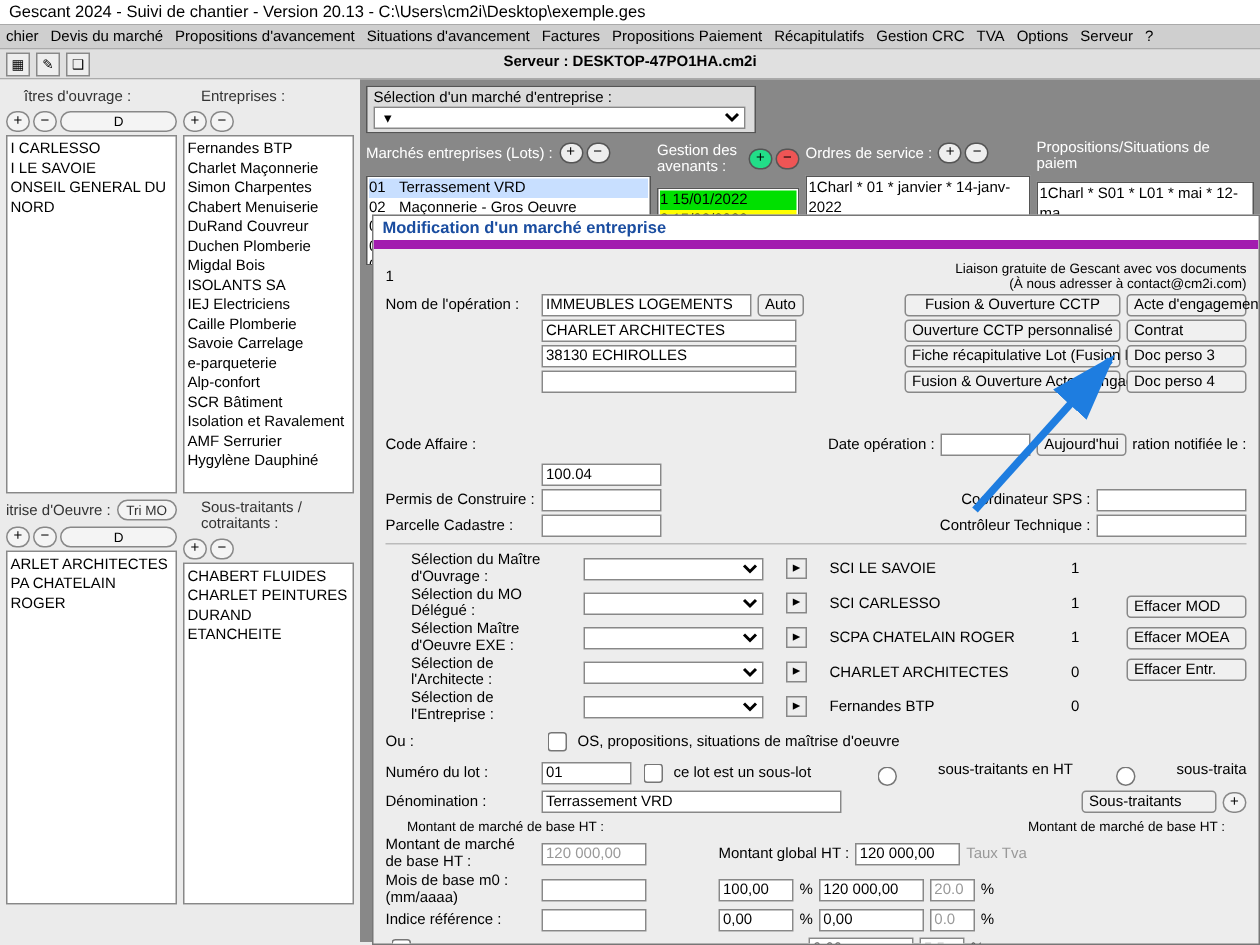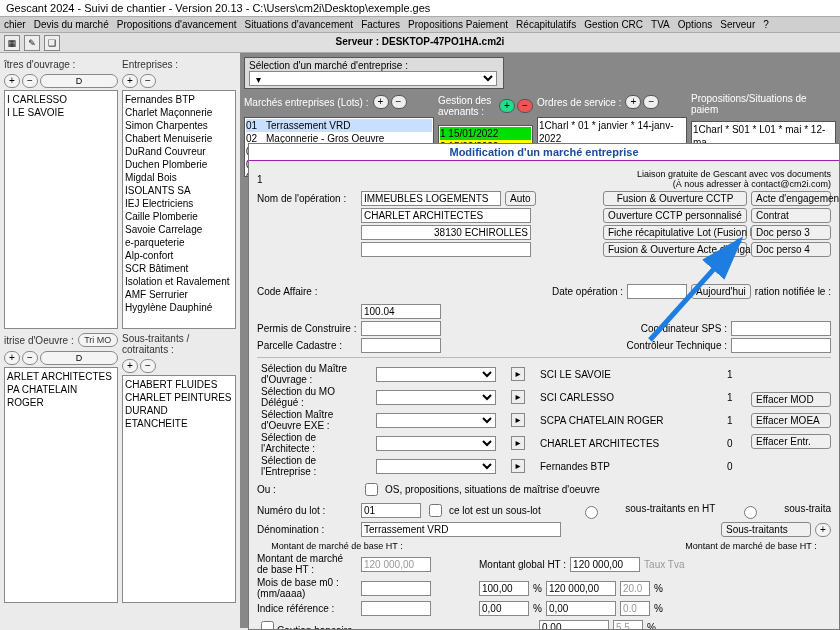--- a/index.html
+++ b/index.html
@@ -69,21 +69,21 @@
     height: 100%;
   }
   .sub-col {
     flex: 1;
     display: flex;
     flex-direction: column;
   }
   .section-label {
     font-size: 10px;
     color: #333;
-    margin: 2px 0;
+    margin: 2px 12px;
   }
   .btn-row {
     display: flex;
     gap: 2px;
     margin: 2px 0;
   }
   .round-btn {
     width: 16px; height: 14px;
     border: 1px solid #888;
     border-radius: 8px;
@@ -175,22 +175,21 @@
     border: 1px solid #777;
     font-size: 10px;
     overflow: hidden;
   }
   .modif-title {
     background:#fff;
     color:#1a4da0;
     font-weight:bold;
     font-size:11px;
     padding:2px 6px;
-    border-bottom:1px solid #a21caf;
-    text-align:center;
+    border-bottom:6px solid #a21caf;
   }
   .modif-body {
     padding: 6px 8px;
   }
   .frow {
     display:flex;
     align-items:center;
     gap:4px;
     margin:2px 0;
   }
@@ -213,21 +212,21 @@
     padding:1px 4px;
     border-radius:3px;
     cursor:pointer;
     white-space:nowrap;
   }
   .btn-wide { width:144px; text-align:center; }
   .dd-row {
     display:flex;
     align-items:center;
     gap:15px;
-    margin:1px 4px;
+    margin:1px 17px;
   }
   .dd-row select { width:120px; height:15px; }
   .dd-row .arrow { width:14px;height:14px;border:1px solid #888;background:#eee;text-align:center;line-height:12px; }
   .dd-name { flex:1; }
   .dd-num { width:12px; }
   .cb { margin-right:3px; }
   .arrow-overlay {
     position:absolute;
     pointer-events:none;
     z-index: 50;
@@ -268,20 +267,21 @@
       <div class="sub-col">
         <div class="section-label">îtres d'ouvrage :</div>
         <div class="btn-row">
           <div class="round-btn">+</div>
           <div class="round-btn">−</div>
           <div class="long-btn">D</div>
         </div>
         <div class="list-box">
           <div>I CARLESSO</div>
           <div>I LE SAVOIE</div>
+          <div>ONSEIL GENERAL DU NORD</div>
         </div>
       </div>
       <div class="sub-col">
         <div class="section-label">Entreprises :</div>
         <div class="btn-row">
           <div class="round-btn">+</div>
           <div class="round-btn">−</div>
         </div>
         <div class="list-box">
           <div>Fernandes BTP</div>
@@ -437,21 +437,21 @@
     </div>
     <div class="frow">
       <span class="flabel"></span>
       <input type="text" style="width: 170px;" value="CHARLET ARCHITECTES">
       <span style="flex:1"></span>
       <span class="btn btn-wide">Ouverture CCTP personnalisé</span>
       <span class="btn" style="width:80px">Contrat</span>
     </div>
     <div class="frow">
       <span class="flabel"></span>
-      <input type="text" style="width: 170px; text-align: right;" value="38130 ECHIROLLES">
+      <input type="text" style="width: 170px;" value="38130 ECHIROLLES">
       <span style="flex:1"></span>
       <span class="btn btn-wide">Fiche récapitulative Lot (Fusion Exc...</span>
       <span class="btn" style="width:80px">Doc perso 3</span>
     </div>
     <div class="frow">
       <span class="flabel"></span>
       <input type="text" style="width: 170px;">
       <span style="flex:1"></span>
       <span class="btn btn-wide">Fusion &amp; Ouverture Acte d'Engagem</span>
       <span class="btn" style="width:80px">Doc perso 4</span>

